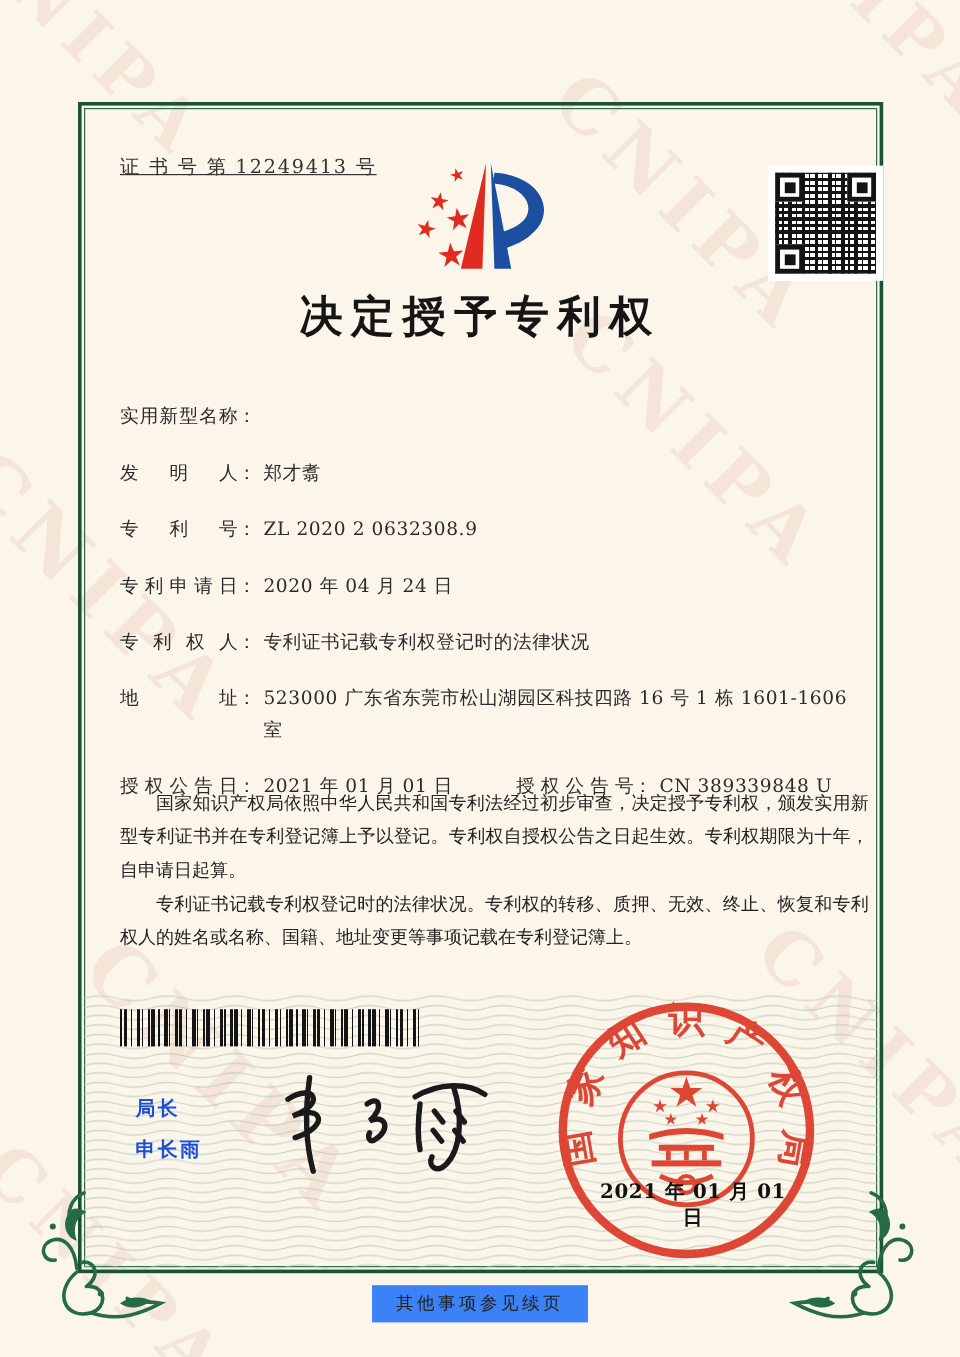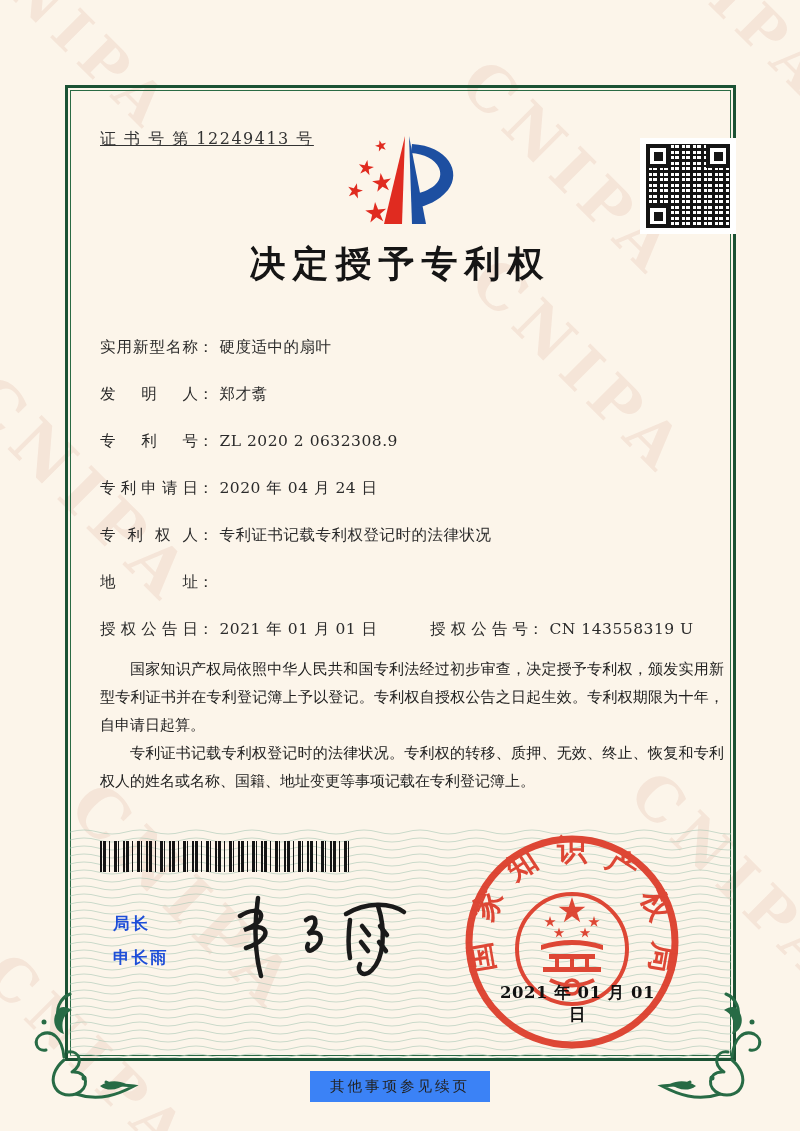--- a/index.html
+++ b/index.html
@@ -194,21 +194,20 @@
         </div>
     </div>
   </div>
 
   <div class="title">决定授予专利权</div>
 
   <div class="fields">
     <div class="row">
       <span class="lab">实用新型名称</span>
         <span class="colon">：</span>
-      <span class="val">硬度适中的扇叶</span>
     </div>
     <div class="row">
       <span class="lab">发明人</span>
         <span class="colon">：</span>
       <span class="val">郑才翥</span>
     </div>
     <div class="row">
       <span class="lab">专利号</span>
         <span class="colon">：</span>
       <span class="val">ZL 2020 2 0632308.9</span>
@@ -219,31 +218,32 @@
       <span class="val">2020 年 04 月 24 日</span>
     </div>
     <div class="row">
       <span class="lab">专利权人</span>
         <span class="colon">：</span>
       <span class="val">专利证书记载专利权登记时的法律状况</span>
     </div>
     <div class="row">
       <span class="lab">地址</span>
         <span class="colon">：</span>
+      <span class="val">523000 广东省东莞市松山湖园区科技四路 16 号 1 栋 1601-1606 室</span>
     </div>
     <div class="row double">
       <span class="grp first">
         <span class="lab">授权公告日</span>
           <span class="colon">：</span>
         <span class="val">2021 年 01 月 01 日</span>
       </span>
       <span class="grp">
         <span class="lab">授权公告号</span>
           <span class="colon">：</span>
-        <span class="val">CN 143558319 U</span>
+        <span class="val">CN 389339848 U</span>
       </span>
     </div>
   </div>
 
   <div class="bodytext">
     <p>国家知识产权局依照中华人民共和国专利法经过初步审查，决定授予专利权，颁发实用新型专利证书并在专利登记簿上予以登记。专利权自授权公告之日起生效。专利权期限为十年，自申请日起算。</p>
     <p>专利证书记载专利权登记时的法律状况。专利权的转移、质押、无效、终止、恢复和专利权人的姓名或名称、国籍、地址变更等事项记载在专利登记簿上。</p>
   </div>
 
   <div class="barcode"></div>

